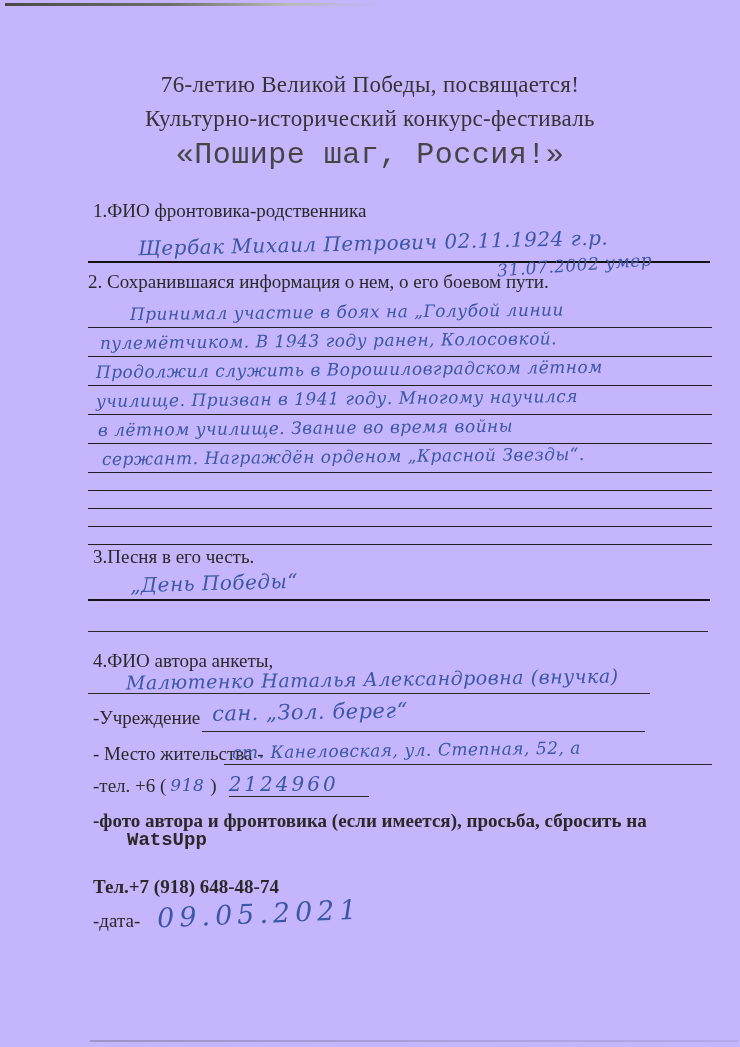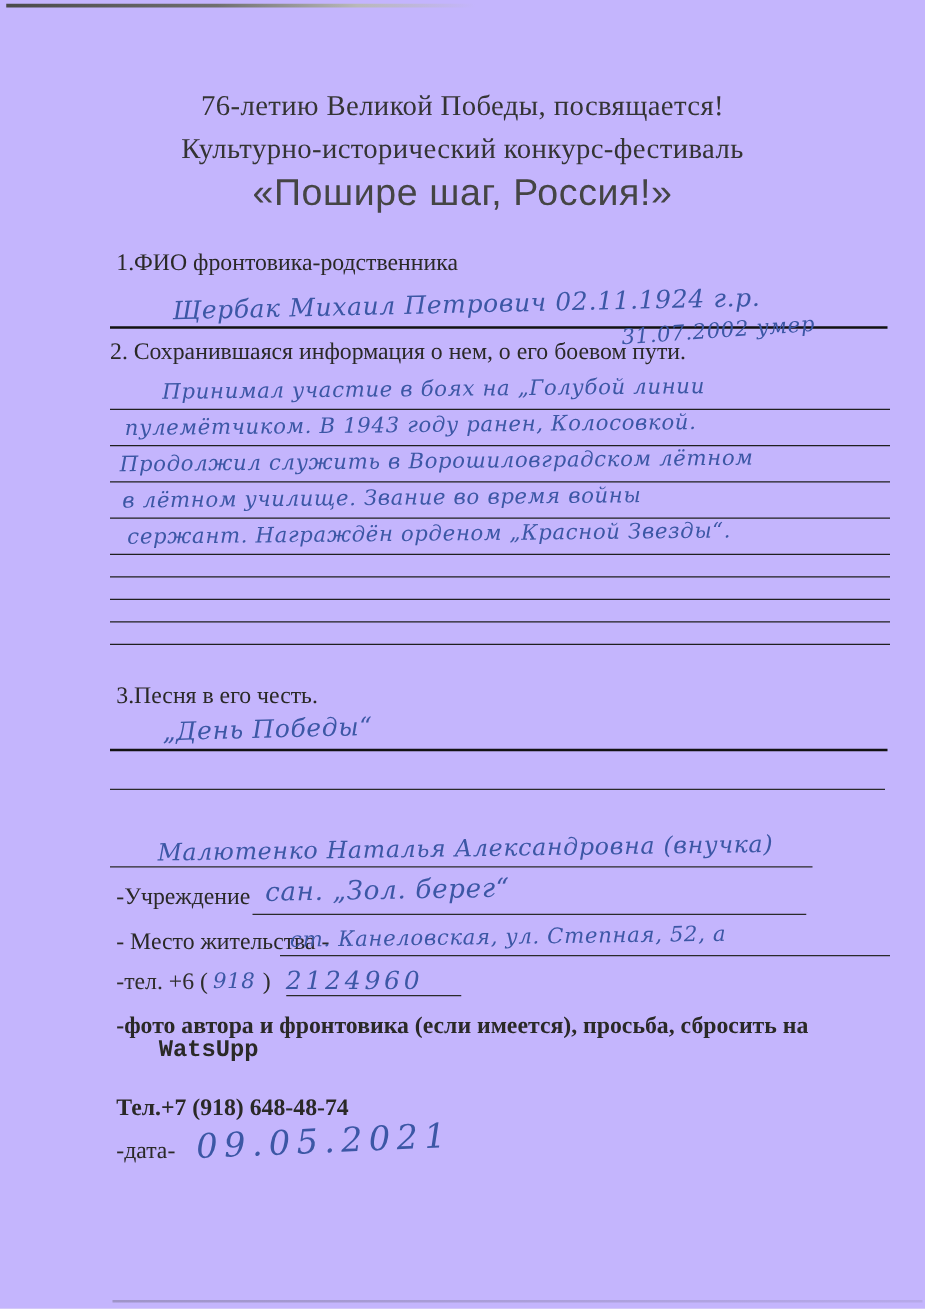--- a/index.html
+++ b/index.html
@@ -22,21 +22,21 @@
   .scan-shadow-bottom{
     position:absolute;left:90px;bottom:5px;width:648px;height:2px;
     background:linear-gradient(90deg,rgba(60,60,60,.55),rgba(60,60,60,.2));
     opacity:.5;
   }
   .abs{position:absolute;}
   .center{left:0;right:0;text-align:center;}
   .printed{color:#2e2d2b;}
   .title-serif{font-size:23px;letter-spacing:.3px;color:#343434;}
   .title-sans{
-    font-family:Liberation Sans, sans-serif;
+    font-family:Liberation Mono, monospace;
     font-size:30px;color:#454545;letter-spacing:.5px;
   }
   .q-label{font-size:19px;color:#2a2927;}
   .bold{font-weight:bold;}
   
   .hw{
     font-family:"DejaVu Serif", serif;
     font-style:italic;
     color:#3c57a5;
     letter-spacing:.5px;
@@ -79,36 +79,40 @@
     <div class="ruled-row">
       <span class="hw" style="margin-left:42px;">Принимал участие в боях на „Голубой линии</span>
     </div>
     <div class="ruled-row">
       <span class="hw" style="margin-left:12px;">пулемётчиком. В 1943 году ранен, Колосовкой.</span>
     </div>
     <div class="ruled-row">
       <span class="hw" style="margin-left:8px;">Продолжил служить в Ворошиловградском лётном</span>
     </div>
     <div class="ruled-row">
+      <span class="hw" style="margin-left:8px;">училище. Призван в 1941 году. Многому научился</span>
+    </div>
+    <div class="ruled-row">
       <span class="hw" style="margin-left:10px;">в лётном училище. Звание во время войны</span>
     </div>
     <div class="ruled-row">
       <span class="hw" style="margin-left:14px;">сержант. Награждён орденом „Красной Звезды“.</span>
     </div>
     <div class="ruled-row empty"></div>
     <div class="ruled-row empty"></div>
     <div class="ruled-row empty"></div>
     <div class="ruled-row empty"></div>
   </div>
 
   <div class="abs q-label printed" style="left:93px;top:546px;">3.Песня в его честь.</div>
   <div class="abs hw" style="left:130px;top:571px;font-size:20px;transform:rotate(-1.5deg);">„День Победы“</div>
   <div class="abs rule-thick" style="left:88px;top:599px;width:622px;"></div>
   <div class="abs rule" style="left:88px;top:631px;width:620px;"></div>
 
+  <div class="abs q-label printed" style="left:93px;top:650px;">4.ФИО автора анкеты,</div>
   <div class="abs hw" style="left:126px;top:668px;font-size:19px;transform:rotate(-0.8deg);">Малютенко Наталья Александровна (внучка)</div>
   <div class="abs rule" style="left:88px;top:693px;width:562px;"></div>
 
   <div class="abs q-label printed" style="left:93px;top:707px;">-Учреждение</div>
   <div class="abs hw" style="left:212px;top:700px;font-size:21px;transform:rotate(-1deg);">сан. „Зол. берег“</div>
   <div class="abs rule" style="left:202px;top:731px;width:443px;"></div>
 
   <div class="abs q-label printed" style="left:93px;top:743px;">- Место жительства -</div>
   <div class="abs hw" style="left:232px;top:740px;font-size:17px;transform:rotate(-0.8deg);">ст. Канеловская, ул. Степная, 52, а</div>
   <div class="abs rule" style="left:224px;top:764px;width:488px;"></div>

